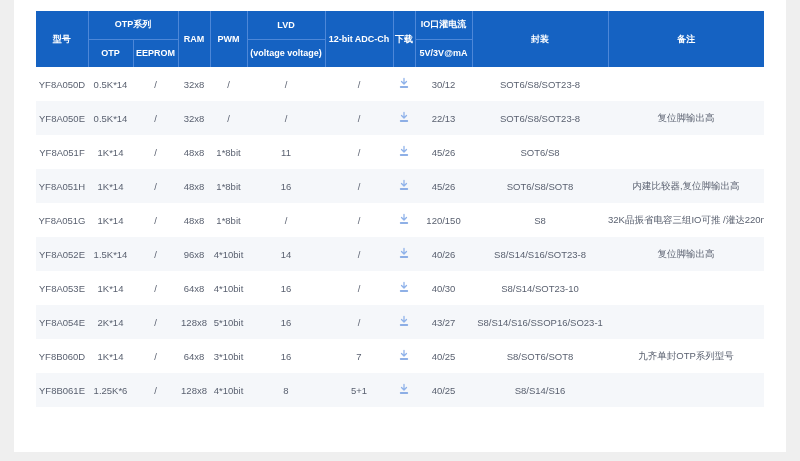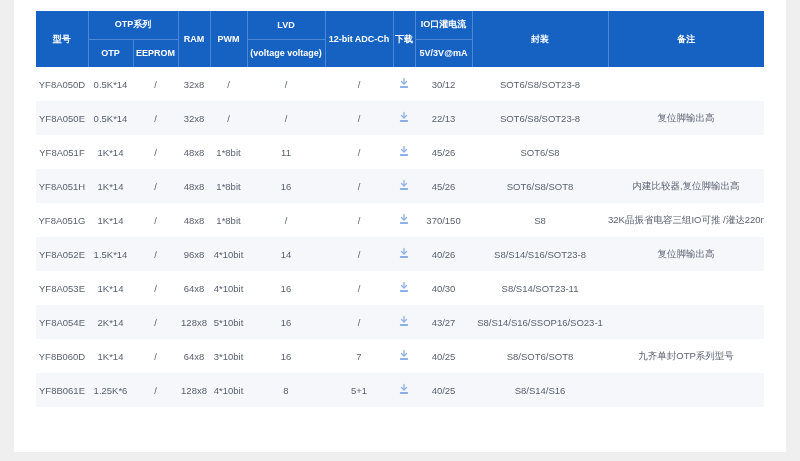--- a/index.html
+++ b/index.html
@@ -203,21 +203,21 @@
             <td>1K*14</td>
             <td>/</td>
             <td>48x8</td>
             <td>1*8bit</td>
             <td>/</td>
             <td>/</td>
             <td><span class="dl"><svg width="12" height="12" viewBox="0 0 24 24">
                   <path d="M12 3v10M7 9l5 5 5-5" fill="none" stroke="#8fb2ea" stroke-width="2.6" stroke-linecap="round" stroke-linejoin="round"></path>
                   <path d="M5 20h14" stroke="#6b97de" stroke-width="2.6" stroke-linecap="round"></path>
                 </svg></span></td>
-            <td>370/150</td>
+            <td>120/150</td>
             <td>S8</td>
             <td>32K晶振省电容三组IO可推 /灌达220mA</td>
           </tr>
           <tr>
             <td>YF8A052E</td>
             <td>1.5K*14</td>
             <td>/</td>
             <td>96x8</td>
             <td>4*10bit</td>
             <td>14</td>
@@ -236,21 +236,21 @@
             <td>/</td>
             <td>64x8</td>
             <td>4*10bit</td>
             <td>16</td>
             <td>/</td>
             <td><span class="dl"><svg width="12" height="12" viewBox="0 0 24 24">
                   <path d="M12 3v10M7 9l5 5 5-5" fill="none" stroke="#8fb2ea" stroke-width="2.6" stroke-linecap="round" stroke-linejoin="round"></path>
                   <path d="M5 20h14" stroke="#6b97de" stroke-width="2.6" stroke-linecap="round"></path>
                 </svg></span></td>
             <td>40/30</td>
-            <td>S8/S14/SOT23-11</td>
+            <td>S8/S14/SOT23-10</td>
             <td></td>
           </tr>
           <tr>
             <td>YF8A054E</td>
             <td>2K*14</td>
             <td>/</td>
             <td>128x8</td>
             <td>5*10bit</td>
             <td>16</td>
             <td>/</td>

